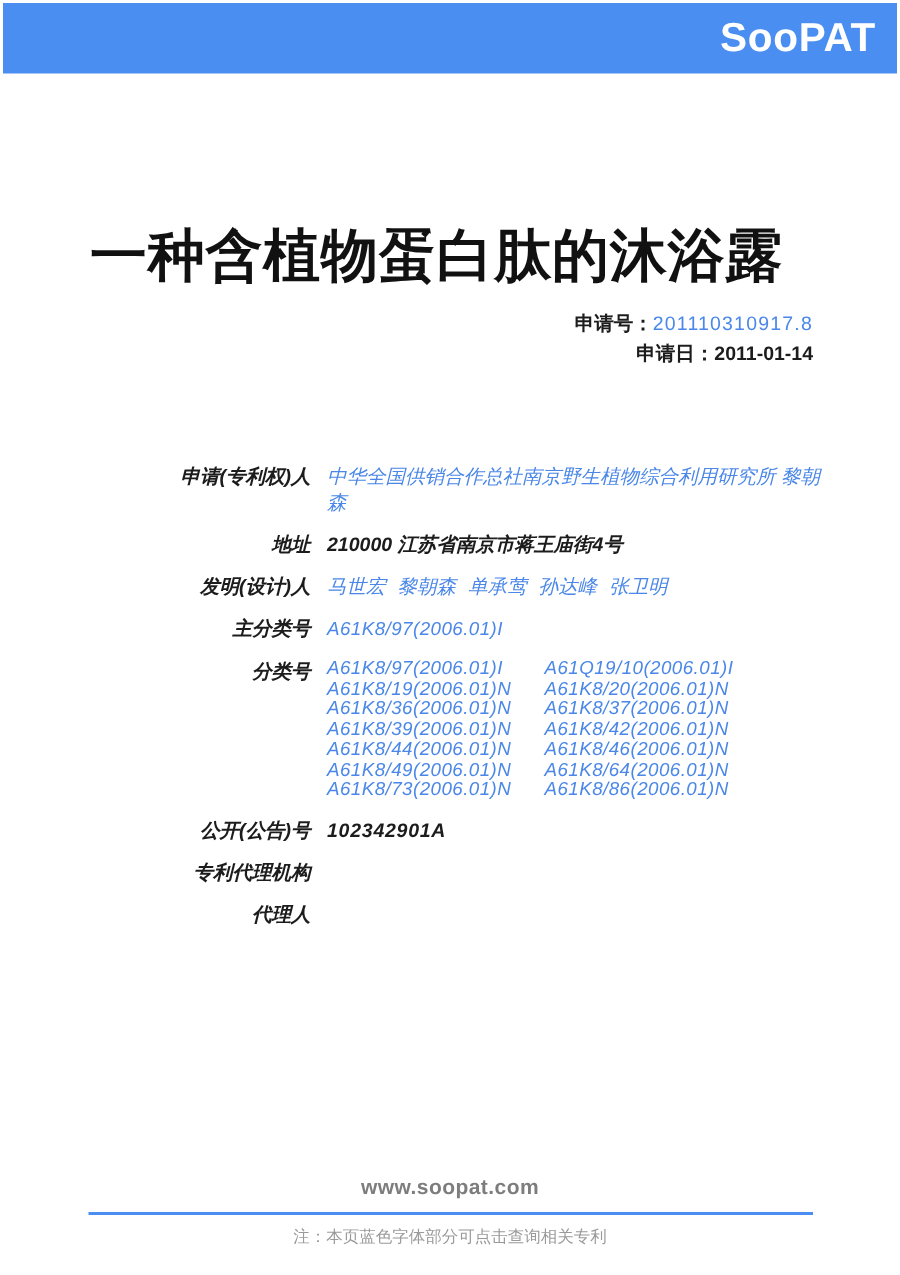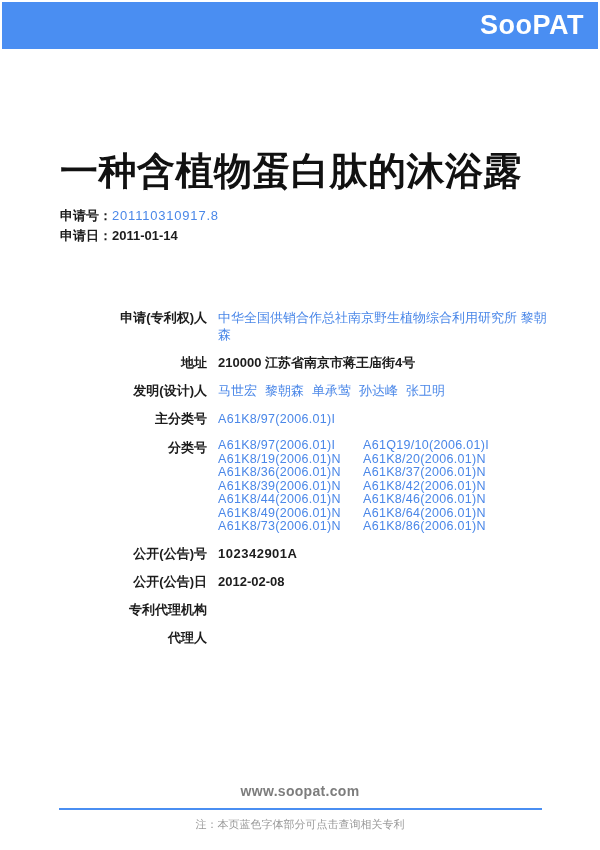--- a/index.html
+++ b/index.html
@@ -29,25 +29,25 @@
   .content { position: absolute; top: 49px; left: 60px; right: 58px; }
 
   .patent-title {
     margin-top: 103px;
     font-size: 38px; font-weight: bold; color: #111;
     letter-spacing: 0.5px; line-height: 38px;
     white-space: nowrap;
   }
 
   .app-block { margin-top: 16px; }
-  .app-line { font-size: 13px; line-height: 20px; font-weight: bold; }
+  .app-line { font-size: 13px; line-height: 20px; font-weight: bold; text-align: right; }
   .link { color: #4a87e8; text-decoration: none; cursor: pointer; }
   .app-number { font-weight: normal; letter-spacing: 0.8px; }
 
-  .details { margin-top: 63px; }
+  .details { margin-top: 63px; font-style: italic; }
   .row {
     display: grid;
     grid-template-columns: 147px 330px;
     column-gap: 11px;
     margin-bottom: 11px;
   }
   .row .label {
     text-align: right; font-weight: bold; font-size: 13px; line-height: 17px;
     color: #1c1c1c; white-space: nowrap;
   }
@@ -154,24 +154,20 @@
           <span class="link code">A61K8/73(2006.01)N</span>
           <span class="link code">A61K8/86(2006.01)N</span>
         </div>
       </div>
 
       <div class="row">
         <div class="label">公开(公告)号</div>
         <div class="value black num-spaced">102342901A</div>
       </div>
 
-      <div class="row">
-        <div class="label">公开(公告)日</div>
-        <div class="value black">2012-02-08</div>
-      </div>
 
       <div class="row">
         <div class="label">专利代理机构</div>
         <div class="value"></div>
       </div>
 
       <div class="row">
         <div class="label">代理人</div>
         <div class="value"></div>
       </div>

